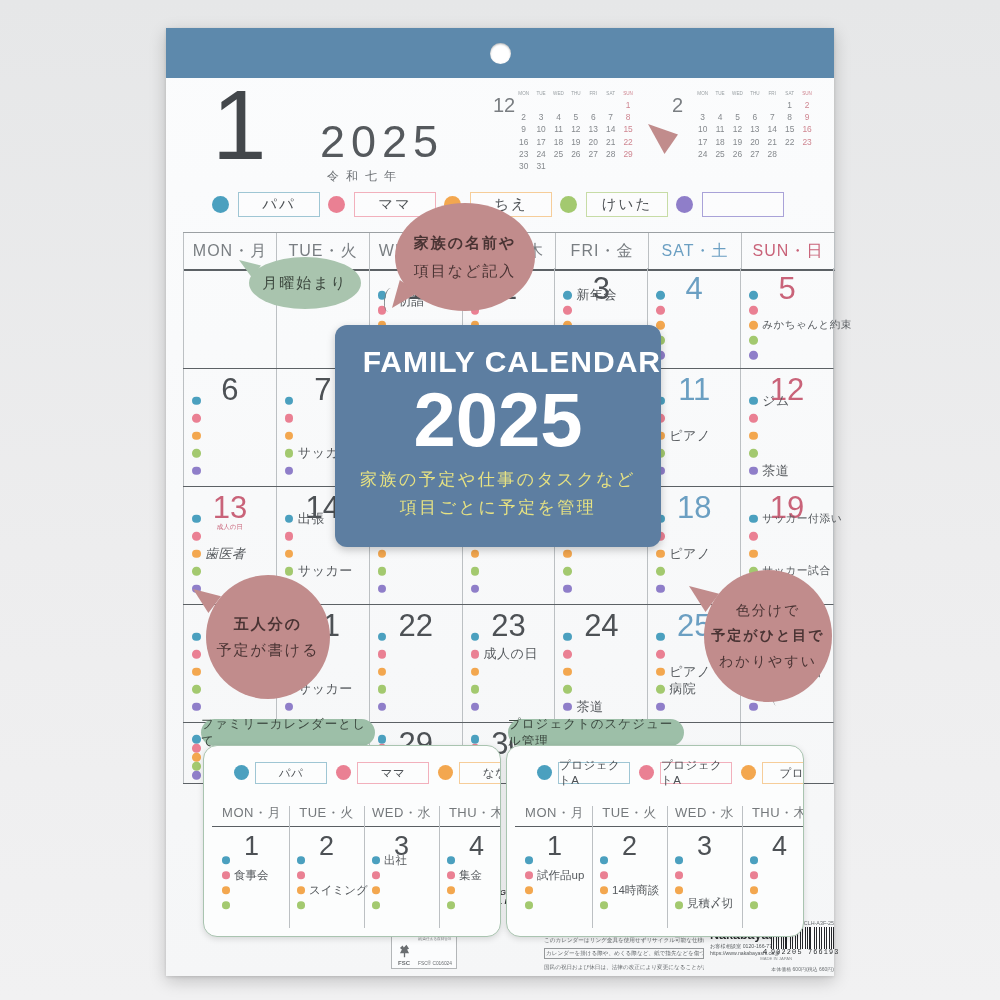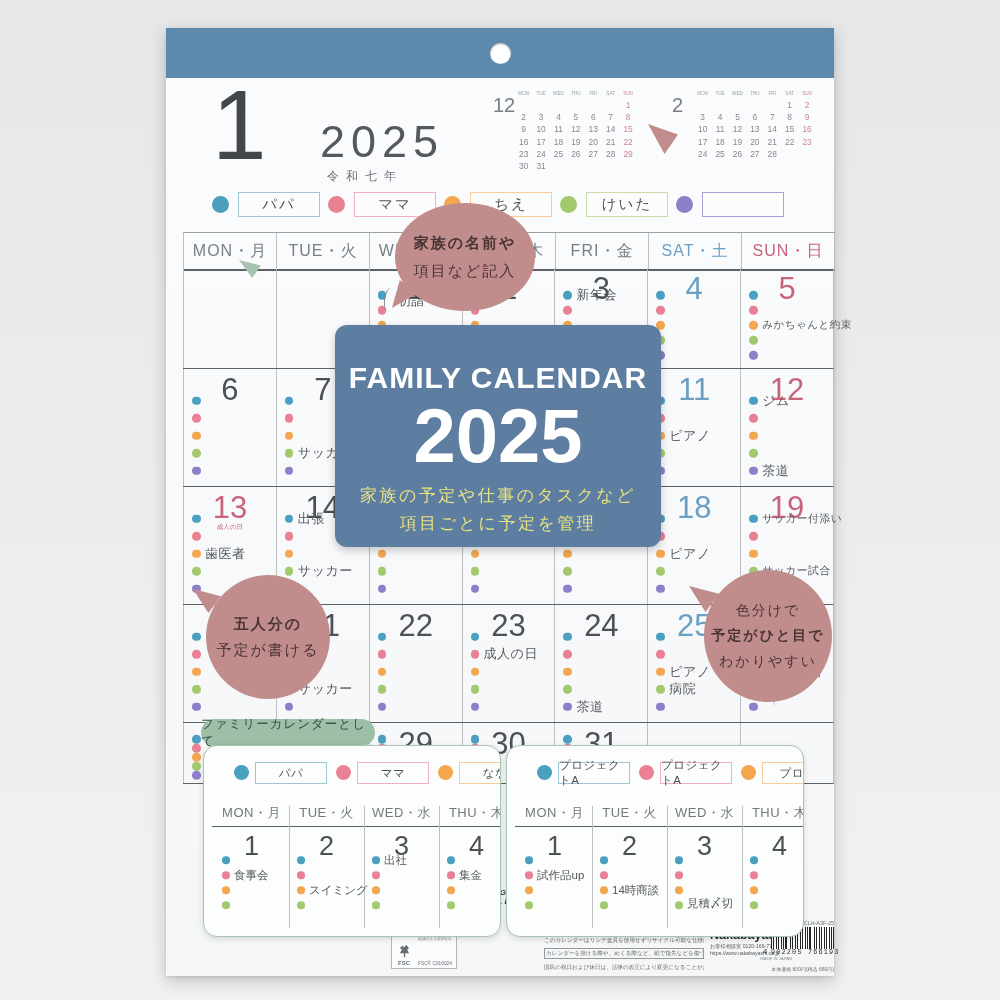--- a/index.html
+++ b/index.html
@@ -42,21 +42,21 @@
   .dnum{display:block;text-align:center;font-size:31px;font-weight:300;line-height:1;margin-top:5px;color:#4d5155;}
   .dnum.sat{color:var(--sat);} .dnum.sun{color:var(--sun);}
   .hnote{display:block;text-align:center;font-size:6.5px;color:var(--sun);}
   .dot{position:absolute;left:8px;width:8.5px;height:8.5px;border-radius:50%;transform:translateY(-50%);}
   .evt{position:absolute;left:21px;white-space:nowrap;color:#55595d;transform:translateY(-50%);letter-spacing:.5px;}
   .brace{position:absolute;width:10px;border-left:1.6px solid #7b8083;
          border-radius:50% 0 0 50%/50% 0 0 50%;transform:rotate(7deg);}
   
   .overlay-card{position:absolute;left:169px;top:297px;width:326px;height:222px;background:var(--card);
                 border-radius:12px;box-shadow:0 3px 8px rgba(0,0,0,.22);text-align:center;color:#fff;z-index:6;}
-  .oc-title{margin-top:36px;font-size:30px;font-weight:700;letter-spacing:1px;}
+  .oc-title{margin-top:20px;font-size:30px;font-weight:700;letter-spacing:1px;text-align:right;}
   .oc-year{font-size:76px;font-weight:700;line-height:1.02;margin-top:2px;}
   .oc-sub{color:var(--cardAccent);font-size:17px;font-weight:400;letter-spacing:2.5px;}
   .oc-sub1{margin-top:9px;} .oc-sub2{margin-top:5px;}
   
   .bubble{position:absolute;border-radius:50%;z-index:8;display:flex;flex-direction:column;
           justify-content:center;align-items:center;text-align:center;}
   .bubble.pink{background:var(--bubblePink);color:#4a3434;}
   .bubble.green{background:var(--bubbleGreen);color:#3b463d;}
   .bline{letter-spacing:2px;line-height:1.75;} .bline.b{font-weight:700;}
   .tail{position:absolute;z-index:8;}
@@ -403,21 +403,21 @@
       </div>
       <div class="wrow" style="height: 117px;">
         <div class="cell">
           <span class="dnum sun">13</span>
           <span class="hnote">成人の日</span>
           <span class="dot" style="background: rgb(75, 160, 191); top: 27%;"></span>
           <span class="dot" style="background: rgb(234, 128, 147); top: 42%;"></span>
           <span class="dot" style="background: rgb(243, 167, 79); top: 57%;"></span>
           <span class="dot" style="background: rgb(163, 201, 111); top: 72%;"></span>
           <span class="dot" style="background: rgb(143, 126, 201); top: 87%;"></span>
-          <span class="evt" style="top: 57%; font-size: 13px;">歯医者</span>
+          <span class="evt" style="top: 57%; font-size: 13px; font-style: italic;">歯医者</span>
         </div>
         <div class="cell">
           <span class="dnum">14</span>
           <span class="dot" style="background: rgb(75, 160, 191); top: 27%;"></span>
           <span class="dot" style="background: rgb(234, 128, 147); top: 42%;"></span>
           <span class="dot" style="background: rgb(243, 167, 79); top: 57%;"></span>
           <span class="dot" style="background: rgb(163, 201, 111); top: 72%;"></span>
           <span class="dot" style="background: rgb(143, 126, 201); top: 87%;"></span>
           <span class="evt" style="top: 27%; font-size: 13px;">出張</span>
           <span class="evt" style="top: 72%; font-size: 13px;">サッカー</span>
@@ -584,33 +584,37 @@
     <div class="oc-sub oc-sub2">項目ごとに予定を管理</div>
   </div>
 
   <div class="tail pink" id="tail-prev"></div>
   <div class="tail pink" id="tail-names"></div>
   <div class="bubble pink" id="bub-names">
     <div class="bline b">家族の名前や</div>
     <div class="bline">項目など記入</div>
   </div>
   <div class="tail green" id="tail-monday"></div>
+  <div class="bubble green" id="bub-monday">
+    <div class="bline">月曜始まり</div>
+  </div>
   <div class="tail pink" id="tail-five"></div>
   <div class="bubble pink" id="bub-five">
     <div class="bline b">五人分の</div>
     <div class="bline">予定が書ける</div>
   </div>
   <div class="tail pink" id="tail-color"></div>
   <div class="bubble pink" id="bub-color">
     <div class="bline">色分けで</div>
     <div class="bline b">予定がひと目で</div>
     <div class="bline">わかりやすい</div>
   </div>
 
   <div class="banner" id="banner0">ファミリーカレンダーとして</div>
+  <div class="banner" id="banner1">プロジェクトのスケジュール管理</div>
 
   <div class="xcard" id="card0">
       <div class="xlg" style="left: 30px;">
         <span class="xlg-dot" style="background: rgb(75, 160, 191);"></span>
         <span class="xlg-box" style="border-color: rgb(159, 198, 212);">パパ</span>
       </div>
       <div class="xlg" style="left: 132px;">
         <span class="xlg-dot" style="background: rgb(234, 128, 147);"></span>
         <span class="xlg-box" style="border-color: rgb(242, 176, 188);">ママ</span>
       </div>

